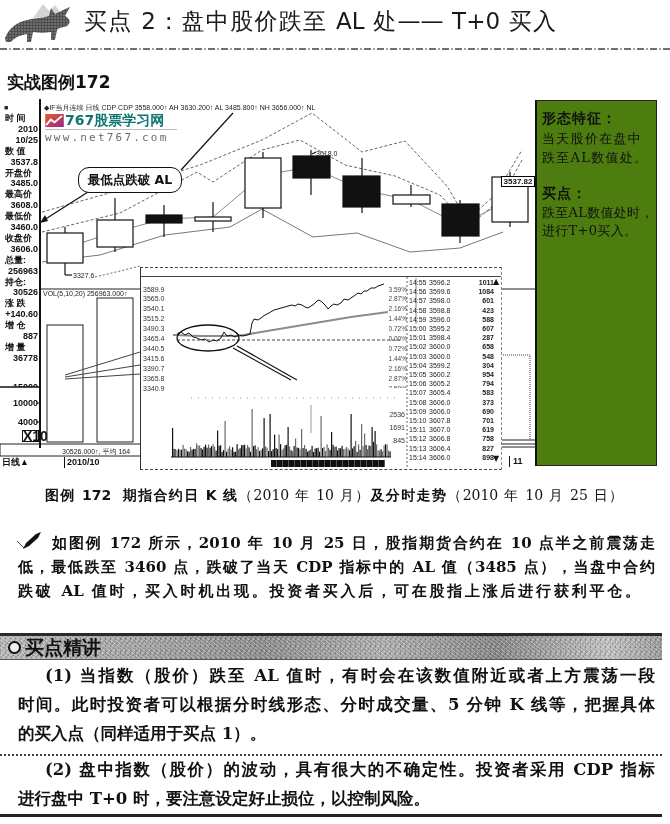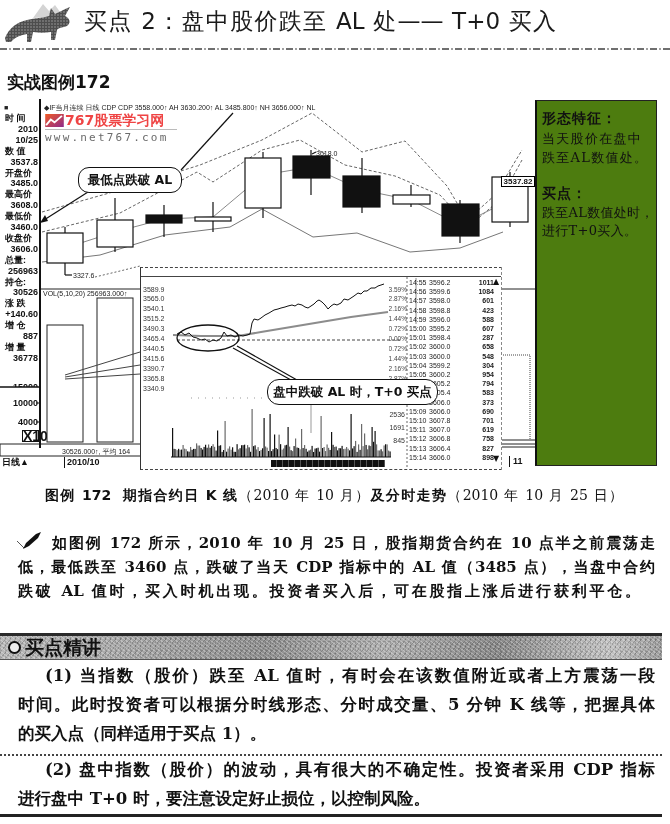--- a/index.html
+++ b/index.html
@@ -25,21 +25,21 @@
 .vol-axis{position:absolute;right:632px;font-family:"Liberation Sans",sans-serif;font-weight:bold;font-size:9px;line-height:10px;white-space:nowrap}
 #vol-unit{left:22px;top:430px;width:17px;height:12px;border:1px solid #111;font-family:"Liberation Sans",sans-serif;font-weight:bold;font-size:14px;line-height:10px;text-align:center}
 #k-footer-stat{left:62px;top:447px}
 #k-period{left:2px;top:457px;font-family:Liberation Sans, sans-serif;font-weight:bold;font-size:9px;line-height:11px;white-space:nowrap}
 #k-date{left:64px;top:457px;padding-left:2px;border-left:1px solid #111;font-family:"Liberation Sans",sans-serif;font-weight:bold;font-size:9px;line-height:11px;white-space:nowrap}
 #k-right-tick{left:509px;top:456px;padding-left:3px;border-left:1px solid #111;font-family:"Liberation Sans",sans-serif;font-weight:bold;font-size:9px;line-height:11px}
 #vol-header{left:43px;top:289px}
 
 #watermark{left:45px;top:113px;width:135px;height:32px;z-index:3}
 #wm-icon{left:0;top:1px;width:19px;height:13px}
-#wm-brand{left:20px;top:-1px;font-family:"DejaVu Sans",sans-serif;font-size:14px;line-height:16px;color:#ef4444;white-space:nowrap;font-weight:bold}
+#wm-brand{left:20px;top:-1px;font-family:"DejaVu Sans",sans-serif;font-size:14px;line-height:16px;color:#0f766e;white-space:nowrap;font-weight:bold}
 #wm-rule{left:0;top:16px;width:132px;height:1px;background:#bbb}
 #wm-url{left:0;top:18px;font-family:"DejaVu Sans Mono",monospace;font-size:11px;line-height:13px;letter-spacing:2.2px;color:#6b6b6b;white-space:nowrap}
 
 #k-callout{left:78px;top:167px;width:104px;height:26px;border:1.5px solid #111;border-radius:11px;background:#fff;font-family:"DejaVu Sans",sans-serif;font-weight:bold;font-size:12.5px;line-height:23px;text-align:center;white-space:nowrap;z-index:3}
 #cursor-value{left:501px;top:176px;width:34px;height:11px;border:1px solid #000;background:#fff;font-family:"Liberation Sans",sans-serif;font-weight:bold;font-size:8px;line-height:9px;text-align:center;z-index:3}
 #high-marker{left:316px;top:149px;z-index:2}
 #low-marker{left:73px;top:271px;z-index:2}
 
 
 #overlay{left:140px;top:267px;width:362px;height:203px;background:#fff;border-top:1px dashed #444;border-bottom:1px dashed #444;border-left:1px solid #333;border-right:1px dashed #888;z-index:5;overflow:hidden}
@@ -563,21 +563,20 @@
       </div>
 
       <div class="tick-row" style="--i: 19;">
         <span class="t-time">15:14</span>
         <span class="t-price">3606.0</span>
         <span class="t-vol">898</span>
       </div>
     </div>
   <div id="ov-up" class="abs">▲</div>
   <div id="ov-down" class="abs">▼</div>
-  <div id="ov-callout" class="abs">盘中跌破 AL 时，T+0 买点</div>
   <div id="ov-strip" class="abs"></div>
 </div>
 
 <div id="anno" class="abs">
   <div class="anno-line anno-title" style="top:9px">形态特征：</div>
   <div class="anno-line" style="top:29px">当天股价在盘中</div>
   <div class="anno-line" style="top:48px">跌至AL数值处。</div>
   <div class="anno-line anno-title" style="top:84px">买点：</div>
   <div class="anno-line" style="top:103px;letter-spacing:0.3px">跌至AL数值处时，</div>
   <div class="anno-line" style="top:121px;letter-spacing:0.3px">进行T+0买入。</div>

